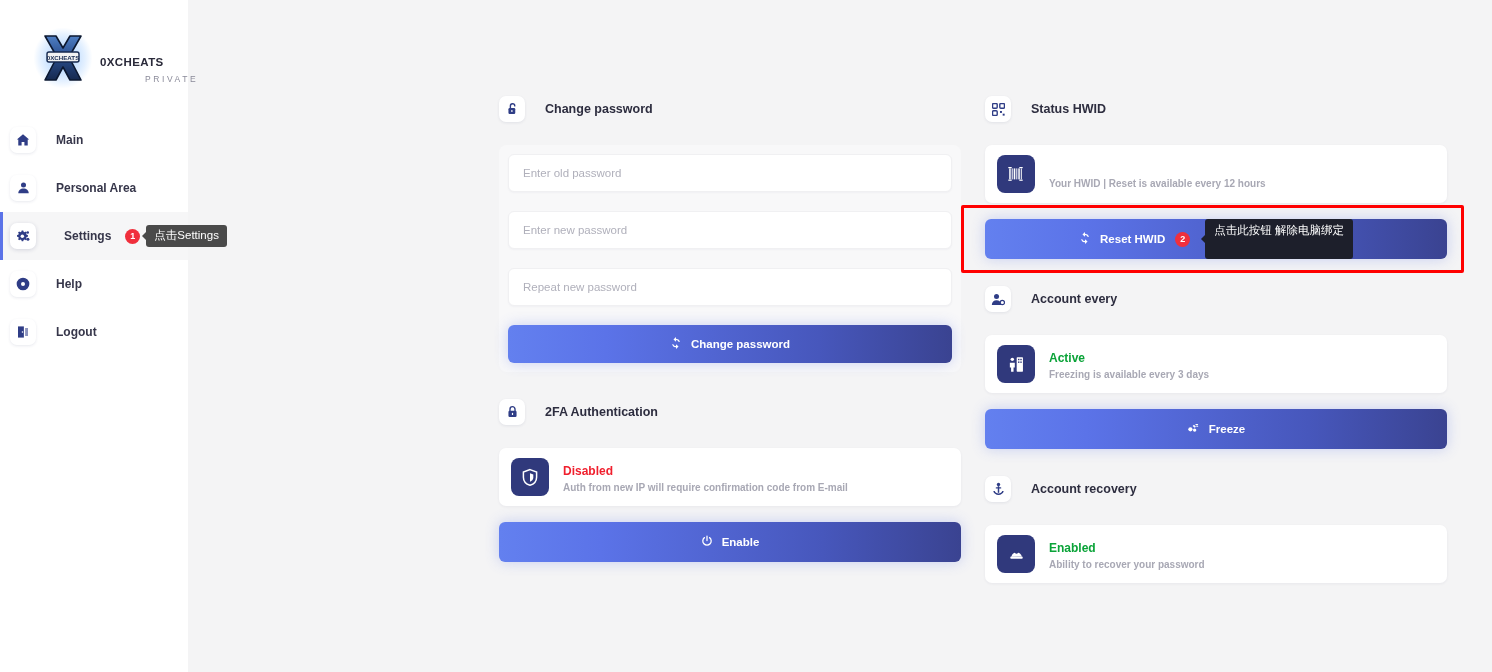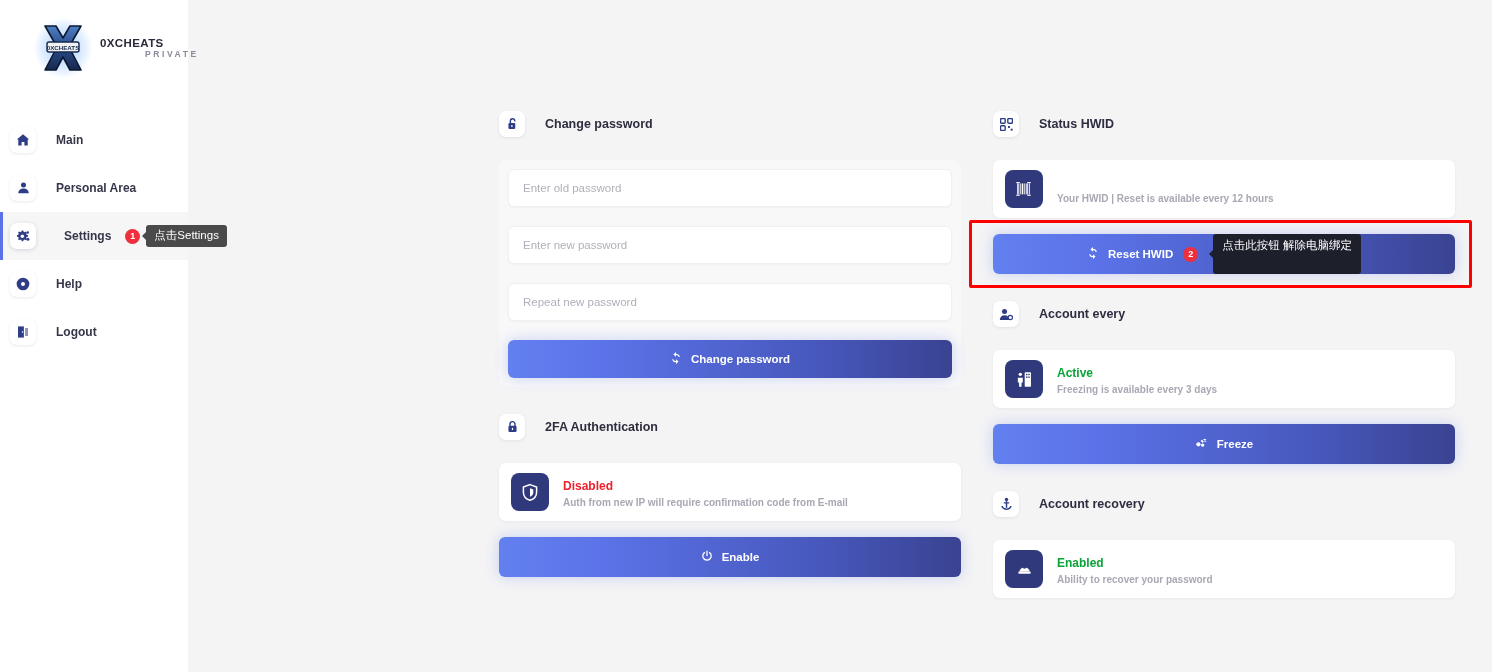--- a/index.html
+++ b/index.html
@@ -14,21 +14,21 @@
 
   
   .sidebar {
     width: 188px; height: 672px;
     background: #ffffff;
     flex: 0 0 188px;
     position: relative;
     z-index: 5;
   }
   .brand {
-    display: flex; align-items: center;
+    display: flex; align-items: flex-end;
     padding: 12px 0 0 38px;
     height: 84px;
   }
   .brand-logo {
     width: 50px; height: 52px;
     position: relative;
     flex: 0 0 50px;
   }
   .brand-logo .glow {
     position: absolute; inset: -4px;
@@ -36,21 +36,21 @@
     border-radius: 12px;
   }
   .brand-logo svg { position: relative; display: block; }
   .brand-text { margin-left: 12px; line-height: 1.1; }
   .brand-title {
     font-size: 11.5px; font-weight: bold; color: #2a2a3a;
     letter-spacing: .4px;
   }
   .brand-sub {
     font-size: 8.5px; color: #8a8a99; letter-spacing: 2.6px;
-    margin-top: 0; font-weight: 700; padding-left: 45px;
+    margin-top: 6px; font-weight: 400; padding-left: 45px;
   }
 
   .nav { margin-top: 32px; }
   .nav-item {
     position: relative;
     display: flex; align-items: center;
     height: 48px;
     padding-left: 10px;
     cursor: pointer;
   }
@@ -103,24 +103,24 @@
 
   
   .main {
     flex: 1;
     position: relative;
     background: #f4f4f5;
     height: 672px;
   }
   .columns {
     position: absolute;
-    left: 311px; top: 15px;
+    left: 311px; top: 0;
     width: 970px;
     display: flex;
-    gap: 32px;
+    gap: 24px;
   }
   .col { width: 462px; }
 
   .section-head {
     display: flex; align-items: center;
     margin-top: 0;
     height: 28px;
   }
   .sec-icon {
     width: 26px; height: 26px;

